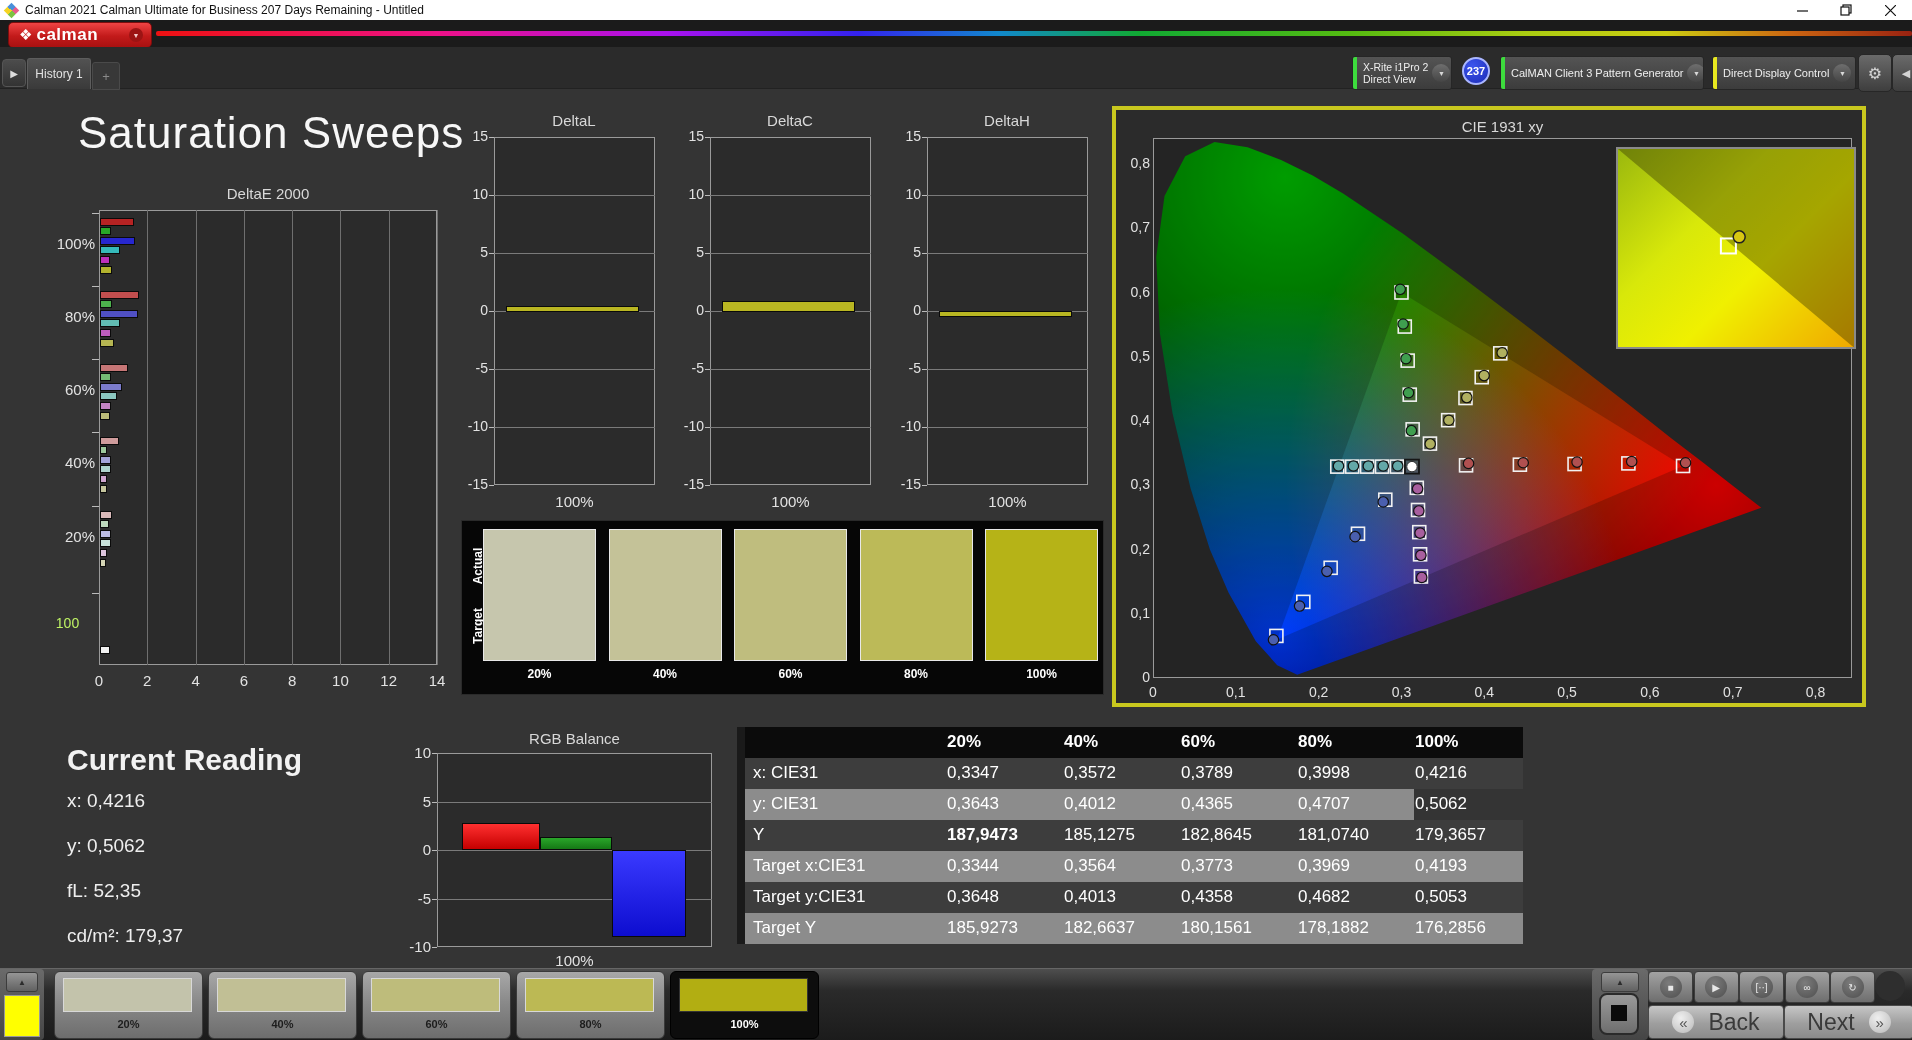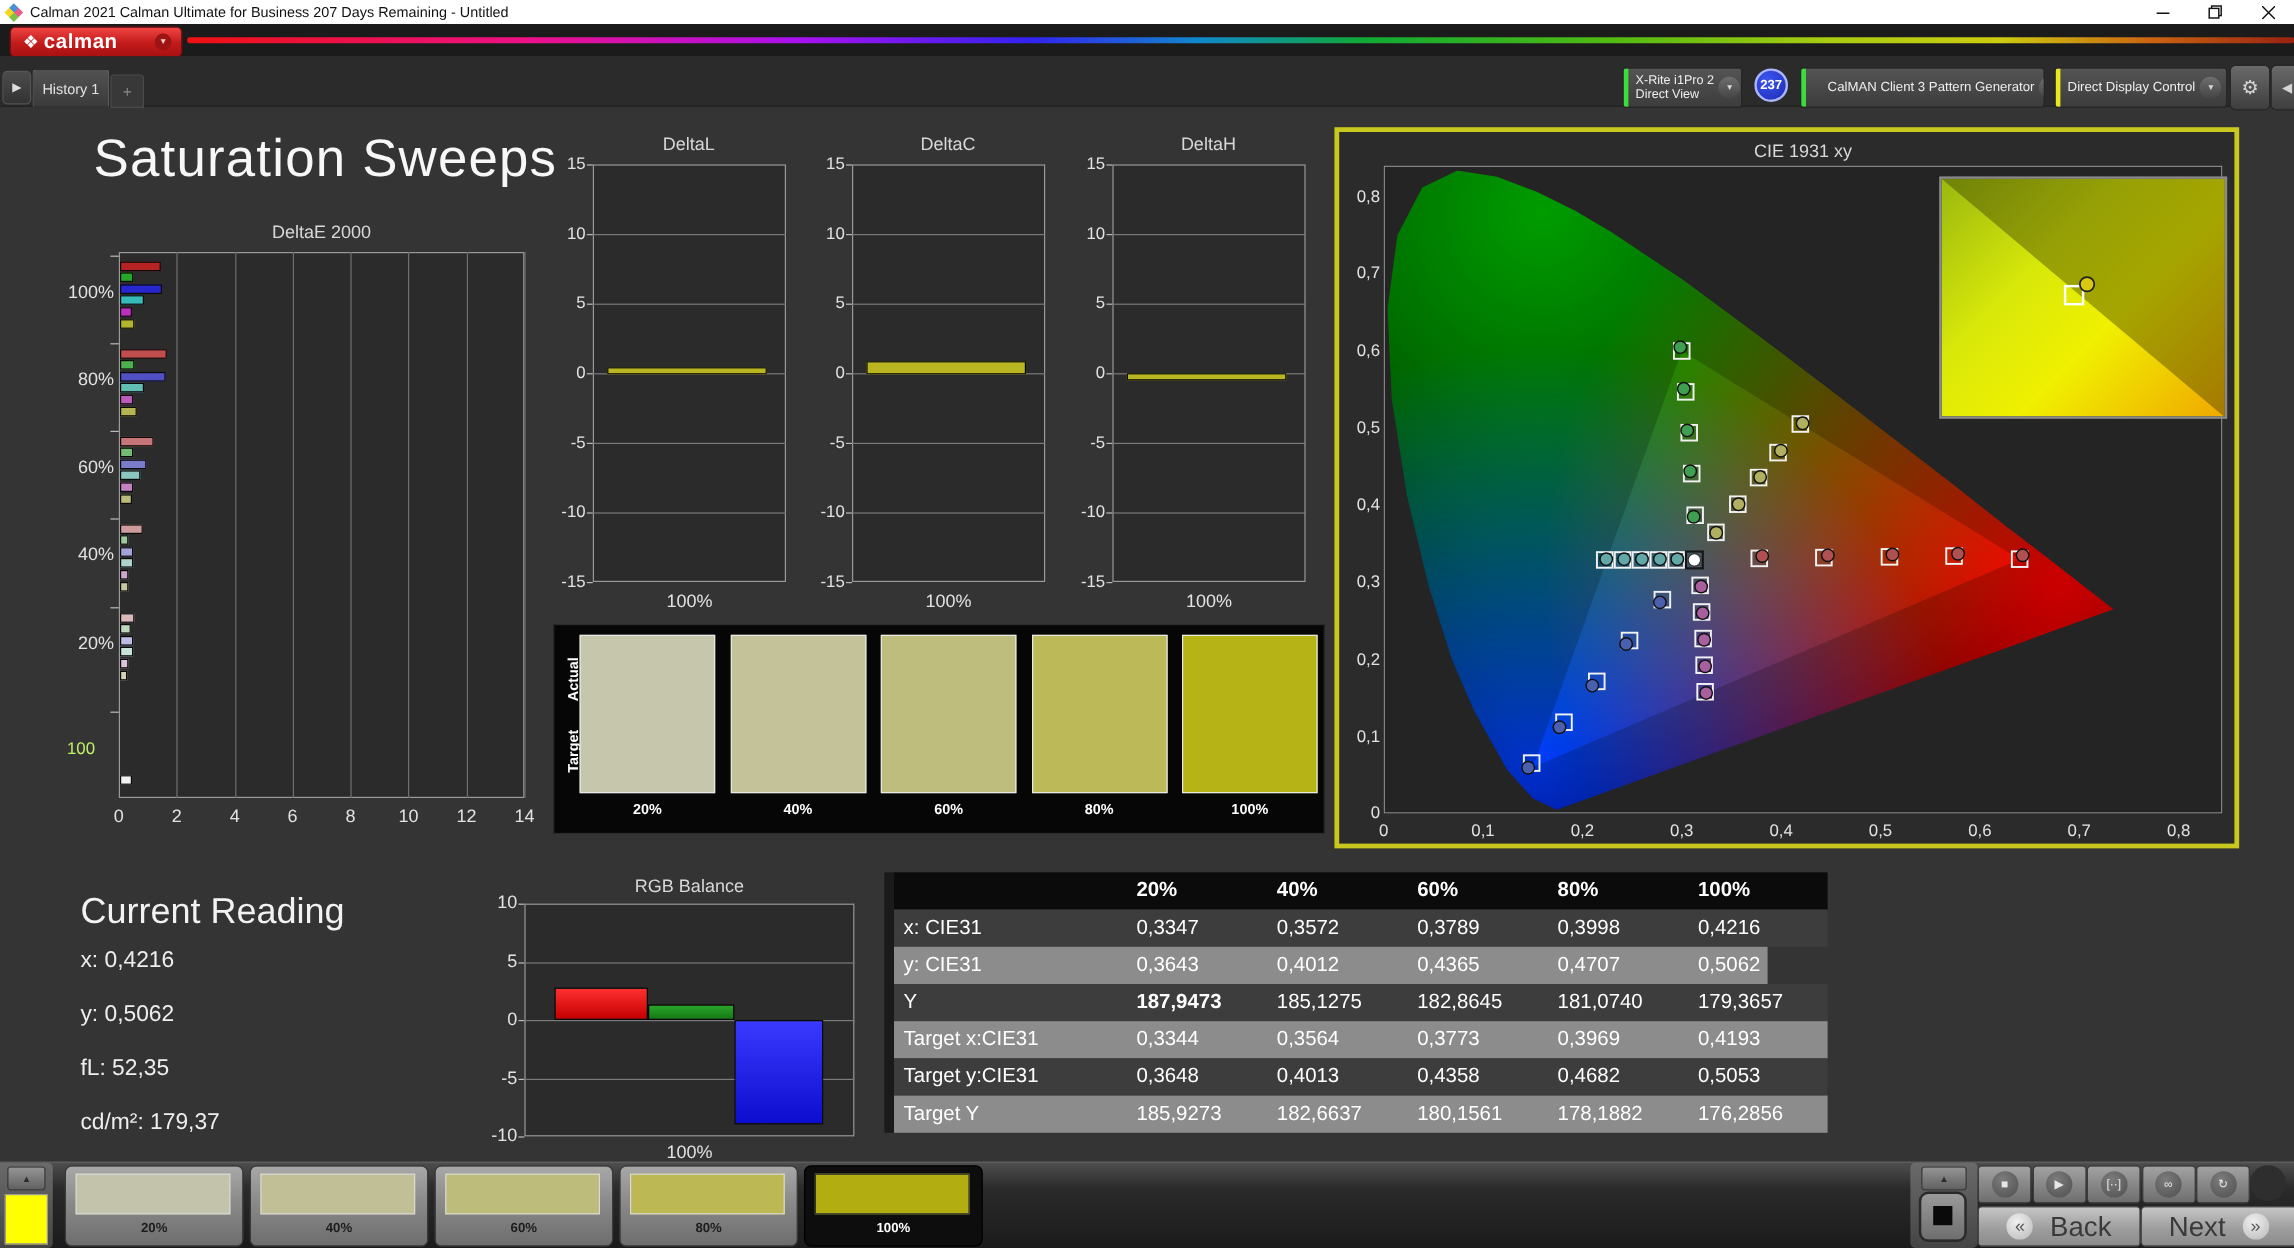--- a/index.html
+++ b/index.html
@@ -33,21 +33,21 @@
   .chart-title{position:absolute;color:#d8d8d8;font-size:15px;text-align:center;}
   .axis-label{position:absolute;color:#e2e2e2;font-size:15px;}
   .page-title{position:absolute;left:78px;top:108px;font-size:44px;font-weight:300;color:#f7f7f7;letter-spacing:1px;}
   
   .swatch-panel{position:absolute;left:461px;top:520px;width:643px;height:175px;background:#060606;border:1px solid #2a2a2a;box-sizing:border-box;}
   .rot-label{position:absolute;color:#fff;font-size:12px;font-weight:700;transform:rotate(-90deg);transform-origin:center;}
   
   .cie-frame{position:absolute;left:1112px;top:106px;width:754px;height:601px;background:#2b2b2b;border:4px solid #c9c81e;box-sizing:border-box;}
   .cie-inset{position:absolute;border:2px solid #8a8a8a;box-sizing:border-box;background:linear-gradient(135deg,#9ab80e 0%,#d8e80a 35%,#f0f000 60%,#f0a800 100%);overflow:hidden;}
   
-  .cr-title{position:absolute;color:#f2f2f2;font-size:30px;}
+  .cr-title{position:absolute;color:#f2f2f2;font-size:30px;font-weight:bold;}
   .cr-line{position:absolute;color:#eee;font-size:19px;}
   
   .bottombar{position:absolute;left:0;top:968px;width:1912px;height:72px;background:linear-gradient(180deg,#4e4e4e,#2a2a2a 30%,#1b1b1b);border-top:1px solid #666;}
   .mini-up{position:absolute;height:18px;border-radius:3px;background:linear-gradient(180deg,#959595,#616161);border:1px solid #3c3c3c;color:#2c2c2c;font-size:8px;display:flex;align-items:center;justify-content:center;}
   .navbtn{position:absolute;top:36px;height:32px;border-radius:4px;background:linear-gradient(180deg,#c6c6c6,#9e9e9e 55%,#8b8b8b);border:1px solid #4a4a4a;display:flex;align-items:center;justify-content:center;color:#3a3a3a;font-size:23px;}
   .chev{width:22px;height:22px;border-radius:50%;background:radial-gradient(circle at 40% 32%,#efefef,#b9b9b9);color:#555;font-size:15px;display:flex;align-items:center;justify-content:center;}
   .screen{mix-blend-mode:screen;}
 </style>
 </head>
 <body>
@@ -92,21 +92,21 @@
     <div class="tab-add">+</div>
 
     <div class="device-box" style="left:1352px;width:98px;">
       <span class="device-bar" style="background:#3ddc3d;"></span>
       <span class="device-text"><span>X-Rite i1Pro 2</span><br><span>Direct View</span></span>
       <span class="device-caret">▼</span>
     </div>
     <div class="badge">237</div>
     <div class="device-box" style="left:1500px;width:202px;">
       <span class="device-bar" style="background:#3ddc3d;"></span>
-      <span class="device-text" style="font-size:11px;margin-left:12px;">CalMAN Client 3 Pattern Generator</span>
+      <span class="device-text" style="font-size:11px;">CalMAN Client 3 Pattern Generator</span>
       <span class="device-caret">▼</span>
     </div>
     <div class="device-box" style="left:1712px;width:142px;">
       <span class="device-bar" style="background:#e8e820;"></span>
       <span class="device-text" style="font-size:11px;">Direct Display Control</span>
       <span class="device-caret">▼</span>
     </div>
     <div class="sq-btn" style="left:1858px;width:32px;font-size:16px;">
         <span>⚙</span>
       </div>
@@ -433,21 +433,21 @@
         <span style="position: absolute; left: 670px; top: 5px;">100%</span>
       </div>
       <div style="position: absolute; left: 8px; top: 31px; width: 778px; height: 31px; background: rgb(61, 61, 61); color: rgb(255, 255, 255); font-size: 17px;">
         <span style="position: absolute; left: 8px; top: 5px; white-space: nowrap;">x: CIE31</span>
         <span style="position: absolute; left: 202px; top: 5px; white-space: nowrap;">0,3347</span>
         <span style="position: absolute; left: 319px; top: 5px; white-space: nowrap;">0,3572</span>
         <span style="position: absolute; left: 436px; top: 5px; white-space: nowrap;">0,3789</span>
         <span style="position: absolute; left: 553px; top: 5px; white-space: nowrap;">0,3998</span>
         <span style="position: absolute; left: 670px; top: 5px; white-space: nowrap;">0,4216</span>
       </div>
-      <div style="position: absolute; left: 8px; top: 62px; width: 728px; height: 31px; background: rgb(140, 140, 140); color: rgb(255, 255, 255); font-size: 17px;">
+      <div style="position: absolute; left: 8px; top: 62px; width: 669px; height: 31px; background: rgb(140, 140, 140); color: rgb(255, 255, 255); font-size: 17px;">
         <span style="position: absolute; left: 8px; top: 5px; white-space: nowrap;">y: CIE31</span>
         <span style="position: absolute; left: 202px; top: 5px; white-space: nowrap;">0,3643</span>
         <span style="position: absolute; left: 319px; top: 5px; white-space: nowrap;">0,4012</span>
         <span style="position: absolute; left: 436px; top: 5px; white-space: nowrap;">0,4365</span>
         <span style="position: absolute; left: 553px; top: 5px; white-space: nowrap;">0,4707</span>
         <span style="position: absolute; left: 670px; top: 5px; white-space: nowrap;">0,5062</span>
       </div>
       <div style="position: absolute; left: 8px; top: 93px; width: 778px; height: 31px; background: rgb(61, 61, 61); color: rgb(255, 255, 255); font-size: 17px;">
         <span style="position: absolute; left: 8px; top: 5px; white-space: nowrap;">Y</span>
         <span style="position: absolute; left: 202px; top: 5px; white-space: nowrap; font-weight: bold;">187,9473</span>

